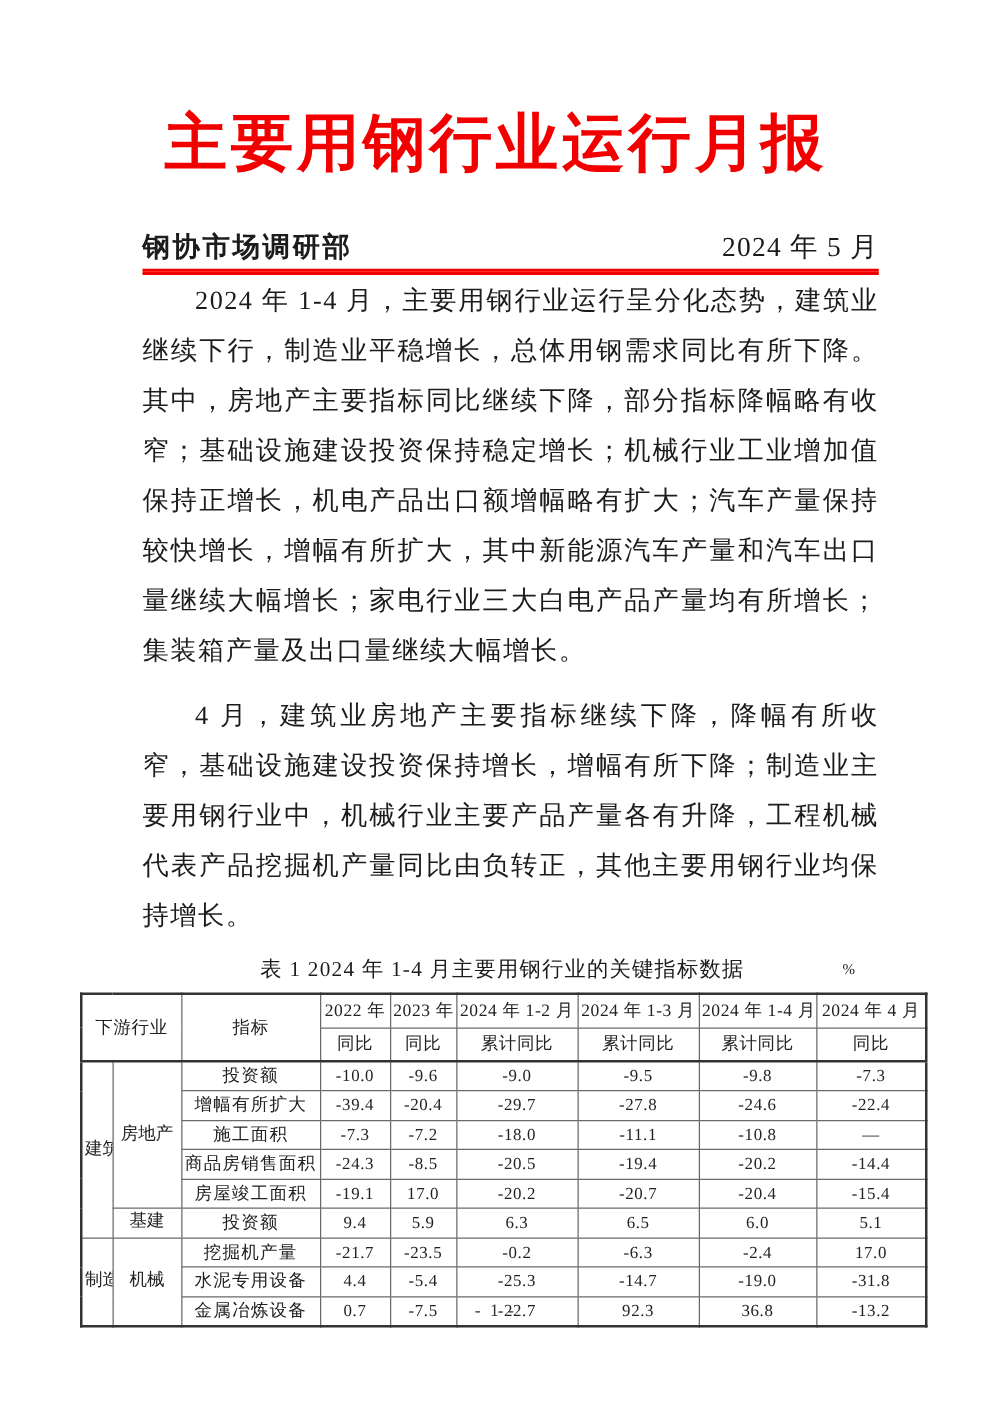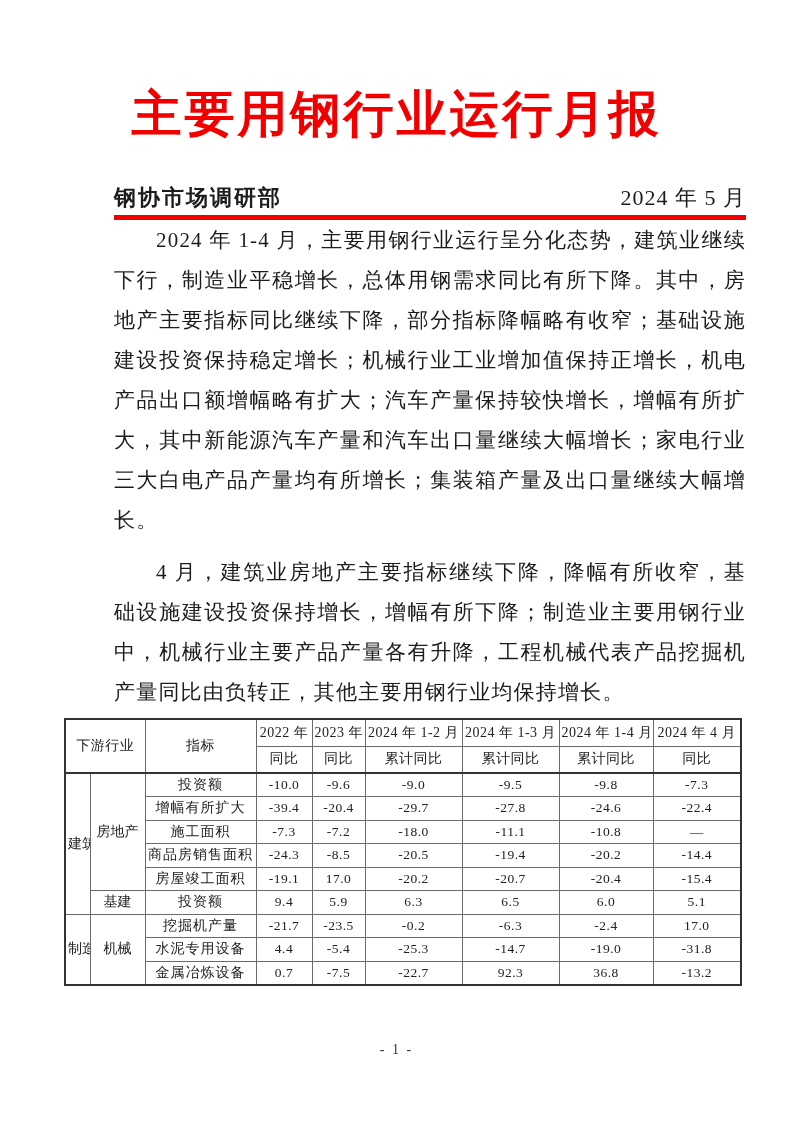--- a/index.html
+++ b/index.html
@@ -18,21 +18,21 @@
     margin-top: 84px;
     text-align: center;
     font-family: "Liberation Sans", "DejaVu Sans", sans-serif;
     font-weight: 900;
     font-size: 50px;
     line-height: 60px;
     letter-spacing: 3px;
     color: #f20000;
   }
   .content {
-    padding: 0 47px 0 114px;
+    padding: 0 90px 0 114px;
   }
   .masthead {
     margin-top: 40px;
     display: flex;
     justify-content: space-between;
     align-items: baseline;
     font-size: 22px;
     line-height: 28px;
   }
   .masthead .issuer { font-weight: bold; letter-spacing: 2px; }
@@ -121,20 +121,24 @@
   <div class="content">
     <div class="masthead">
       <span class="issuer">钢协市场调研部</span>
       <span class="issue-date">2024 年 5 月</span>
     </div>
     <div class="red-rule"></div>
 
     <p class="body-para">2024 年 1-4 月，主要用钢行业运行呈分化态势，建筑业继续下行，制造业平稳增长，总体用钢需求同比有所下降。其中，房地产主要指标同比继续下降，部分指标降幅略有收窄；基础设施建设投资保持稳定增长；机械行业工业增加值保持正增长，机电产品出口额增幅略有扩大；汽车产量保持较快增长，增幅有所扩大，其中新能源汽车产量和汽车出口量继续大幅增长；家电行业三大白电产品产量均有所增长；集装箱产量及出口量继续大幅增长。</p>
     <p class="body-para">4 月，建筑业房地产主要指标继续下降，降幅有所收窄，基础设施建设投资保持增长，增幅有所下降；制造业主要用钢行业中，机械行业主要产品产量各有升降，工程机械代表产品挖掘机产量同比由负转正，其他主要用钢行业均保持增长。</p>
 
+    <div class="table-caption-row">
+      <span class="table-caption">表 1  2024 年 1-4 月主要用钢行业的关键指标数据</span>
+      <span class="table-unit">%</span>
+    </div>
 
     <table class="data-table">
       <colgroup>
         <col style="width:25px">
           <col style="width:55px">
           <col style="width:111px">
         <col style="width:56px">
           <col style="width:53px">
           <col style="width:97px">
         <col style="width:97px">

